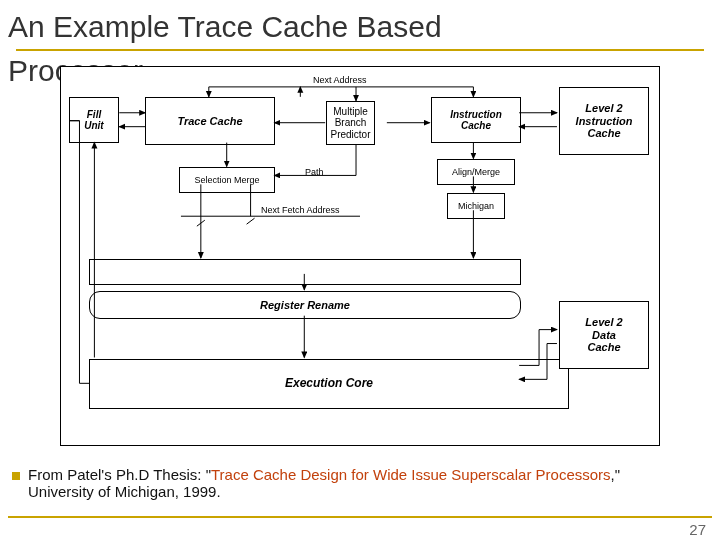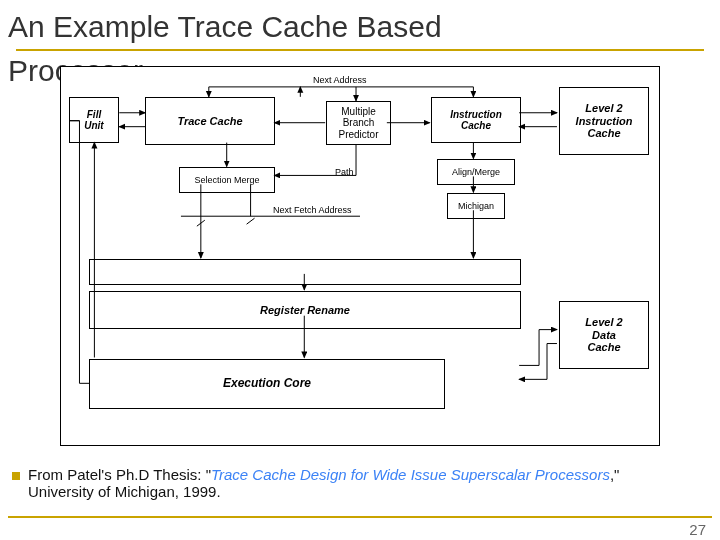--- a/index.html
+++ b/index.html
@@ -66,21 +66,21 @@
     color: #111;
     font-family: Verdana, sans-serif;
   }
   .bullet {
     position: absolute;
     left: -16px;
     top: 6px;
     width: 8px; height: 8px;
     background: #c9a300;
   }
-  .red { color: #3b82f6; font-style: italic; }
+  .red { color: #c2410c; }
   .bottom-rule {
     position: absolute;
     left: 8px; right: 8px;
     bottom: 22px;
     border-top: 2px solid #c9a300;
   }
   .pagenum {
     position: absolute;
     right: 14px;
     bottom: 2px;
@@ -98,21 +98,21 @@
 <div class="diagram-frame">
 
   <div class="box bold italic" style="left:8px; top:30px; width:50px; height:46px;">
       <span>Fill<br>Unit</span>
     </div>
 
   <div class="box bold italic" style="left:84px; top:30px; width:130px; height:48px; font-size:11px;">
       <span>Trace Cache</span>
     </div>
 
-  <div class="box" style="left:265px; top:34px; width:65px; height:44px;">
+  <div class="box" style="left:265px; top:34px; width:49px; height:44px;">
       <span>Multiple<br>Branch<br>Predictor</span>
     </div>
 
   <div class="box bold italic" style="left:370px; top:30px; width:90px; height:46px;">
       <span>Instruction<br>Cache</span>
     </div>
 
   <div class="box bold italic" style="left:498px; top:20px; width:90px; height:68px; font-size:11px;">
       <span>Level 2<br>Instruction<br>Cache</span>
     </div>
@@ -123,35 +123,35 @@
 
   <div class="box" style="left:376px; top:92px; width:78px; height:18px; font-size:9px;">
       <span>Align/Merge</span>
     </div>
   <div class="box" style="left:386px; top:126px; width:58px; height:18px; font-size:9px;">
       <span>Michigan</span>
     </div>
 
   <div class="box" style="left:28px; top:192px; width:432px; height:16px;"></div>
 
-  <div class="box bold italic" style="left:28px; top:224px; width:432px; height:38px; font-size:11px;">
+  <div class="box bold italic" style="left:28px; top:224px; width:432px; height:28px; font-size:11px;border-radius:11px;">
       <span>Register Rename</span>
     </div>
 
-  <div class="box bold italic" style="left:28px; top:292px; width:356px; height:50px; font-size:12px;">
+  <div class="box bold italic" style="left:28px; top:292px; width:480px; height:50px; font-size:12px;">
       <span>Execution Core</span>
     </div>
 
   <div class="box bold italic" style="left:498px; top:234px; width:90px; height:68px; font-size:11px;">
       <span>Level 2<br>Data<br>Cache</span>
     </div>
 
   <div class="lbl" style="left:252px; top:8px;">Next Address</div>
-  <div class="lbl" style="left:274px; top:100px;">Path</div>
-  <div class="lbl" style="left:212px; top:138px;">Next Fetch Address</div>
+  <div class="lbl" style="left:244px; top:100px;">Path</div>
+  <div class="lbl" style="left:200px; top:138px;">Next Fetch Address</div>
 
   <svg class="wires" viewBox="0 0 600 380">
     <defs>
       <marker id="ah" markerWidth="8" markerHeight="8" refX="6" refY="3" orient="auto">
         <path d="M0,0 L7,3 L0,6 Z" fill="#000"></path>
       </marker>
     </defs>
 
     <line x1="148" y1="20" x2="414" y2="20" stroke="#000" stroke-width="1"></line>
     <line x1="148" y1="20" x2="148" y2="30" stroke="#000" stroke-width="1" marker-end="url(#ah)"></line>

